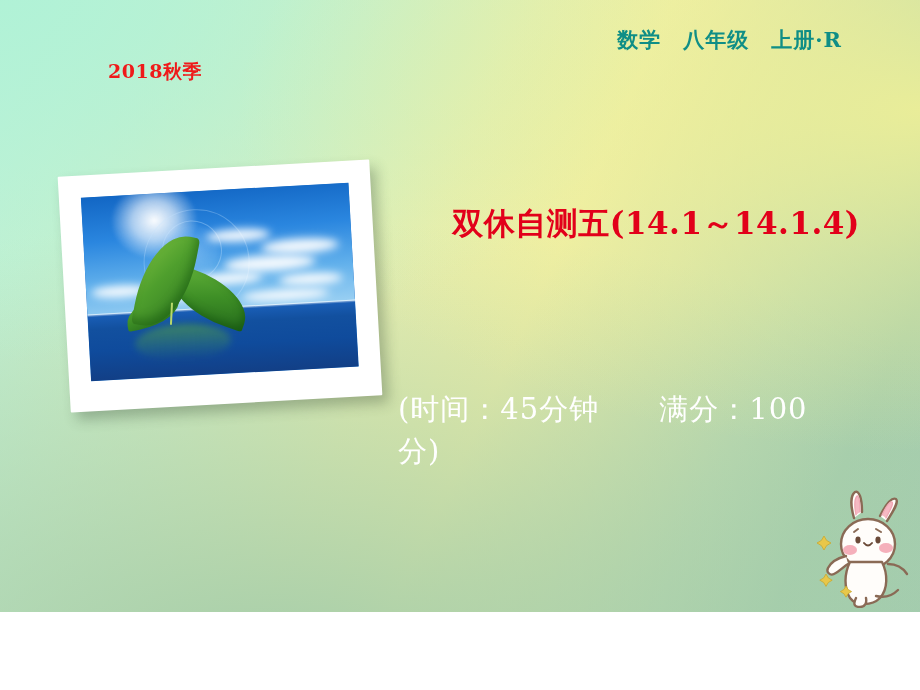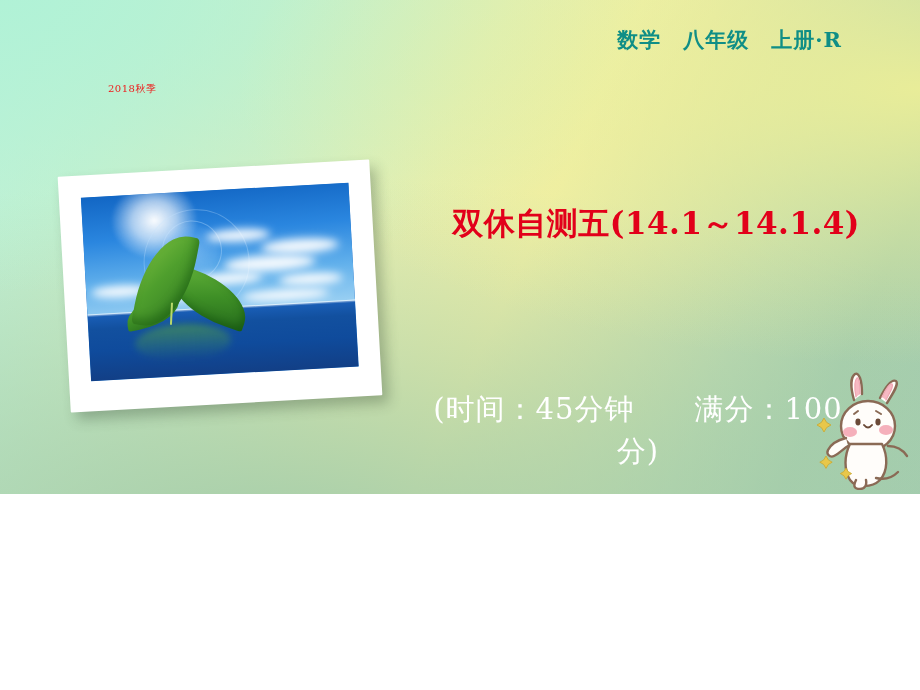--- a/index.html
+++ b/index.html
@@ -3,21 +3,21 @@
 <meta charset="utf-8">
 <style>
   html, body {
     margin: 0;
     padding: 0;
     background: #ffffff;
   }
   #slide {
     position: relative;
     width: 920px;
-    height: 494px;
+    height: 612px;
     overflow: hidden;
     font-family: "Liberation Serif", "DejaVu Serif", serif;
     background:
       linear-gradient(115deg,
         #bdf2da 0%,
         #c6f0cf 14%,
         #d6eec0 30%,
         #e8eeae 45%,
         #eeeea6 56%,
         #d9e5a9 66%,
@@ -47,24 +47,24 @@
     letter-spacing: 1px;
     color: #0f8e86;
     white-space: pre;
     z-index: 6;
     font-family: "DejaVu Serif", "Liberation Serif", serif;
   }
 
   
   .season-tag {
     position: absolute;
-    top: 82px;
+    top: 59px;
     left: 108px;
-    font-size: 10px;
-    font-weight: normal;
+    font-size: 19px;
+    font-weight: bold;
     color: #ef1a1a;
     letter-spacing: 0.5px;
     z-index: 6;
     font-family: "DejaVu Serif", "Liberation Serif", serif;
   }
 
   
   .photo-wrap {
     position: absolute;
     left: 64px;
@@ -213,21 +213,20 @@
     color: #e2001a;
     letter-spacing: 0.5px;
     z-index: 6;
     font-family: "DejaVu Serif", "Liberation Serif", serif;
   }
   .sub-title {
     position: absolute;
     left: 398px;
     top: 388px;
     width: 480px;
-    text-align: center;
     font-size: 29px;
     color: #ffffff;
     line-height: 1.45;
     letter-spacing: 1px;
     z-index: 6;
     font-family: "DejaVu Serif", "Liberation Serif", serif;
   }
 
   
   .mascot {

